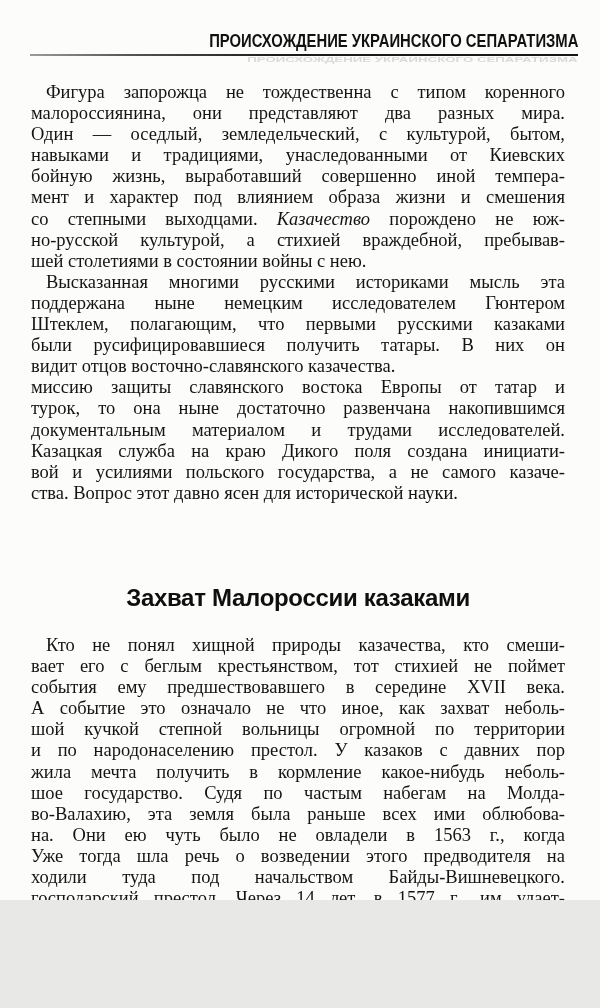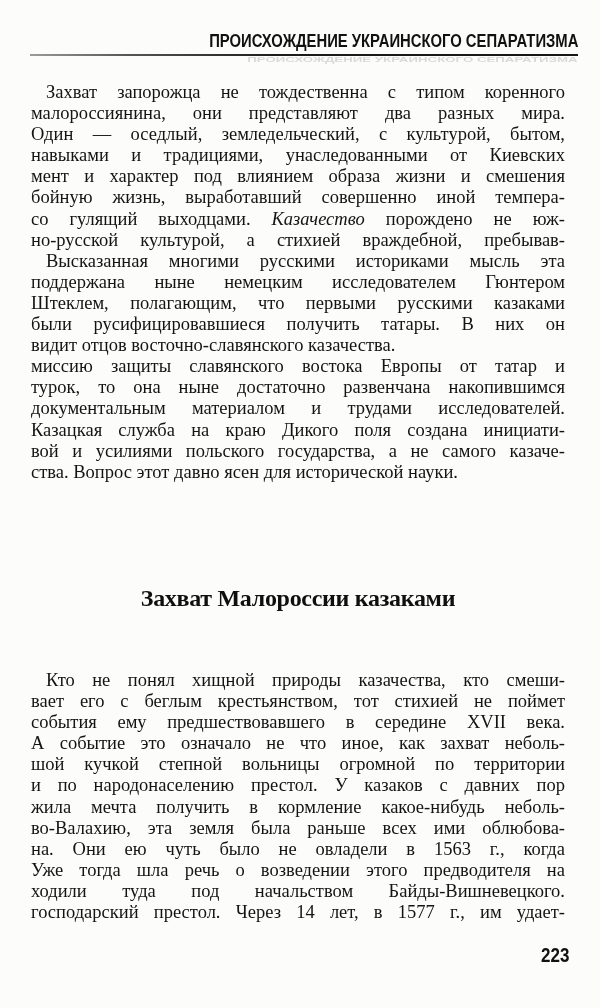--- a/index.html
+++ b/index.html
@@ -3,21 +3,21 @@
 <meta charset="utf-8">
 <style>
   html, body {
     margin: 0;
     padding: 0;
     background: #e8e8e6;
   }
   .page {
     position: relative;
     width: 600px;
-    height: 1008px;
+    height: 900px;
     margin: 0 auto;
     background: #fcfcfa;
     overflow: hidden;
     color: #151515;
   }
   
   .running-header {
     position: absolute;
     top: 31px;
     right: 22px;
@@ -68,29 +68,29 @@
     line-height: 21.1px;
     text-align: justify;
     text-align-last: justify;
     overflow: visible;
     white-space: normal;
   }
   .textblock .line.indent { text-indent: 15px; }
   .textblock .line.last   { text-align-last: left; }
   .textblock .line i      { font-style: italic; margin-top: 43px; }
   .body-before { top: 82px; }
-  .body-after  { top: 635px; margin-top: 35px; }
+  .body-after  { top: 635px; }
   .section-heading {
     position: absolute;
     top: 585px;
     left: 31px;
     width: 534px;
     margin: 0;
     text-align: center;
-    font-family: Liberation Serif, serif;
+    font-family: Liberation Sans, sans-serif;
     font-weight: bold;
     font-size: 24px;
     line-height: 26px;
     color: #0f0f0f;
     letter-spacing: -0.3px;
   }
   .page-number {
     position: absolute;
     top: 944px;
     right: 31px;
@@ -109,28 +109,29 @@
 <div class="page">
 
   <div class="header-ghost">ПРОИСХОЖДЕНИЕ УКРАИНСКОГО СЕПАРАТИЗМА</div>
 
   <div class="running-header">ПРОИСХОЖДЕНИЕ УКРАИНСКОГО СЕПАРАТИЗМА</div>
 
   <div class="header-rule"></div>
 
   <div class="textblock body-before">
       <div class="para">
-        <div class="line indent"><span>Захват запорожца не тождественна с типом коренного</span></div>
+        <div class="line indent"><span>Фигура запорожца не тождественна с типом коренного</span></div>
         <div class="line"><span>малороссиянина, они представляют два разных мира.</span></div>
         <div class="line"><span>Один — оседлый, земледельческий, с культурой, бытом,</span></div>
         <div class="line"><span>навыками и традициями, унаследованными от Киевских</span></div>
+        <div class="line"><span>бойную жизнь, выработавший совершенно иной темпера-</span></div>
         <div class="line"><span>мент и характер под влиянием образа жизни и смешения</span></div>
-        <div class="line"><span>бойную жизнь, выработавший совершенно иной темпера-</span></div>
-        <div class="line"><span>со гулящий выходцами. </span><i>Казачество</i><span> порождено не юж-</span></div>
+        <div class="line"><span>со степными выходцами. </span><i>Казачество</i><span> порождено не юж-</span></div>
         <div class="line"><span>но-русской культурой, а стихией враждебной, пребывав-</span></div>
+        <div class="line last"><span>шей столетиями в состоянии войны с нею.</span></div>
       </div>
       <div class="para">
         <div class="line indent"><span>Высказанная многими русскими историками мысль эта</span></div>
         <div class="line"><span>поддержана ныне немецким исследователем Гюнтером</span></div>
         <div class="line"><span>Штеклем, полагающим, что первыми русскими казаками</span></div>
         <div class="line"><span>были русифицировавшиеся получить татары. В них он</span></div>
         <div class="line last"><span>видит отцов восточно-славянского казачества.</span></div>
       </div>
       <div class="para">
         <div class="line"><span>миссию защиты славянского востока Европы от татар и</span></div>
@@ -146,20 +147,21 @@
 
   <div class="textblock body-after">
       <div class="para">
         <div class="line indent"><span>Кто не понял хищной природы казачества, кто смеши-</span></div>
         <div class="line"><span>вает его с беглым крестьянством, тот стихией не поймет</span></div>
         <div class="line"><span>события ему предшествовавшего в середине XVII века.</span></div>
         <div class="line"><span>А событие это означало не что иное, как захват неболь-</span></div>
         <div class="line"><span>шой кучкой степной вольницы огромной по территории</span></div>
         <div class="line"><span>и по народонаселению престол. У казаков с давних пор</span></div>
         <div class="line"><span>жила мечта получить в кормление какое-нибудь неболь-</span></div>
+        <div class="line"><span>шое государство. Судя по частым набегам на Молда-</span></div>
         <div class="line"><span>во-Валахию, эта земля была раньше всех ими облюбова-</span></div>
         <div class="line"><span>на. Они ею чуть было не овладели в 1563 г., когда</span></div>
         <div class="line"><span>Уже тогда шла речь о возведении этого предводителя на</span></div>
         <div class="line"><span>ходили туда под начальством Байды-Вишневецкого.</span></div>
         <div class="line"><span>господарский престол. Через 14 лет, в 1577 г., им удает-</span></div>
       </div>
     </div>
 
   <div class="page-number">223</div>
 

